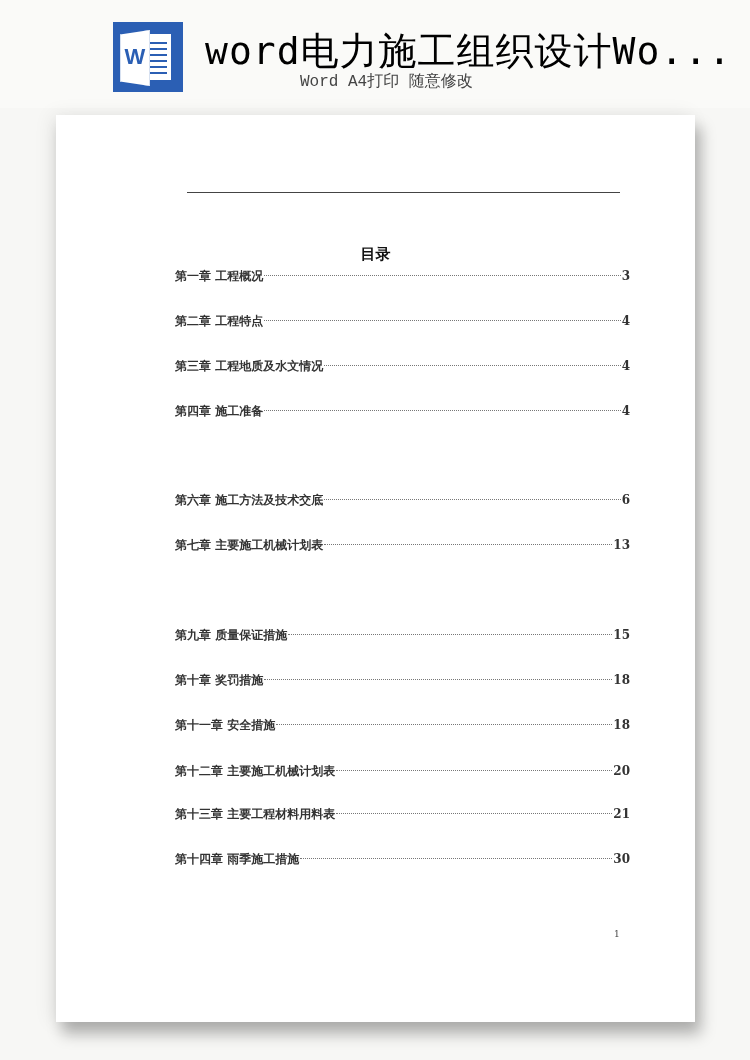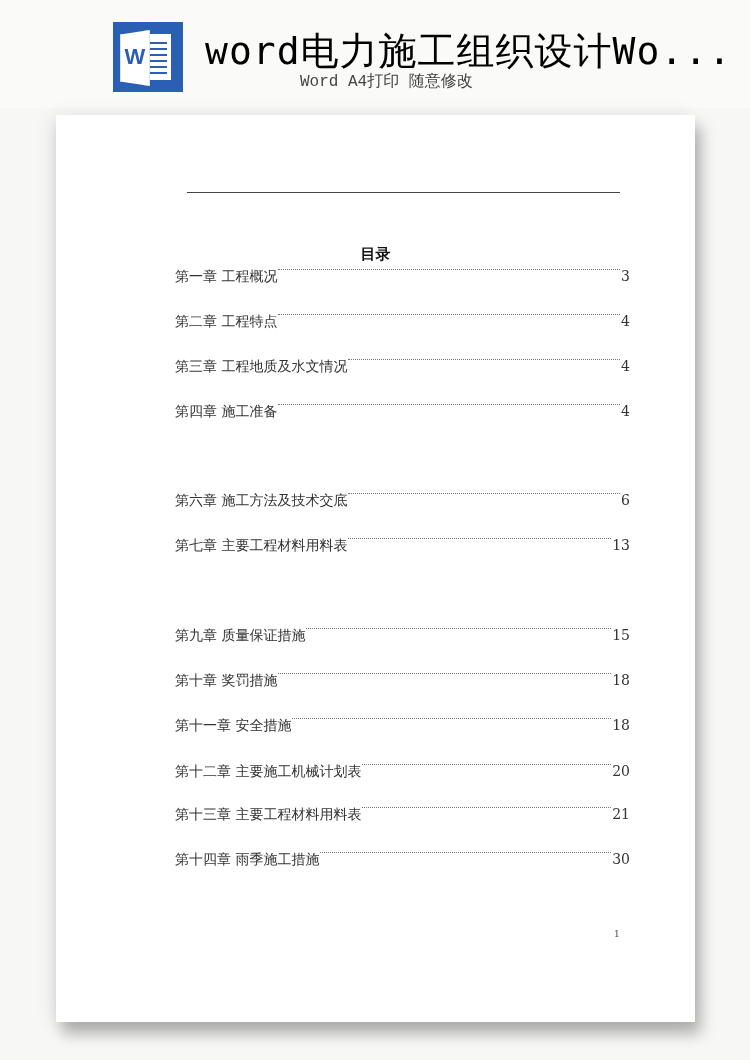--- a/index.html
+++ b/index.html
@@ -41,22 +41,22 @@
     position: absolute; left: 56px; top: 115px; width: 639px; height: 907px; background: #ffffff;
     box-shadow: 6px 12px 14px rgba(0,0,0,0.28), -4px 0 18px rgba(0,0,0,0.08);
   }
   .rule { position: absolute; left: 131px; top: 77px; width: 433px; height: 1px; background: #444; }
   .toc-title {
     position: absolute; left: 0; width: 639px; top: 106px; text-align: center;
     font-family: "DejaVu Serif", serif; font-weight: bold; font-size: 15px; color: #111; margin-top: 24px;
   }
   .toc-entry {
     position: absolute; left: 119px; width: 455px; height: 16px;
-    display: flex; align-items: flex-start;
-    font-family: "DejaVu Serif", serif; font-size: 14px; color: #333;
+    display: flex; align-items: center;
+    font-family: "DejaVu Serif", serif; font-size: 12px; color: #333; font-weight: bold;
   }
   .toc-entry .label { white-space: nowrap; }
   .toc-entry .leader {
     flex: 1; border-bottom: 1px dotted #777; margin: 0 1px 3px 1px; height: 1px;
   }
   .toc-entry .pnum { white-space: nowrap; }
   .page-number {
     position: absolute; left: 558px; top: 814px; font-family: "DejaVu Serif", serif;
     font-size: 9px; color: #444;
   }
@@ -104,21 +104,21 @@
     <span class="label">第四章  施工准备</span>
     <span class="leader"></span>
     <span class="pnum">4</span>
   </div>
   <div class="toc-entry" style="top:377px">
     <span class="label">第六章  施工方法及技术交底</span>
     <span class="leader"></span>
     <span class="pnum">6</span>
   </div>
   <div class="toc-entry" style="top:422px">
-    <span class="label">第七章  主要工程材料用料表</span>
+    <span class="label">第七章  主要施工机械计划表</span>
     <span class="leader"></span>
     <span class="pnum">13</span>
   </div>
   <div class="toc-entry" style="top:512px">
     <span class="label">第九章  质量保证措施</span>
     <span class="leader"></span>
     <span class="pnum">15</span>
   </div>
   <div class="toc-entry" style="top:557px">
     <span class="label">第十章  奖罚措施</span>

